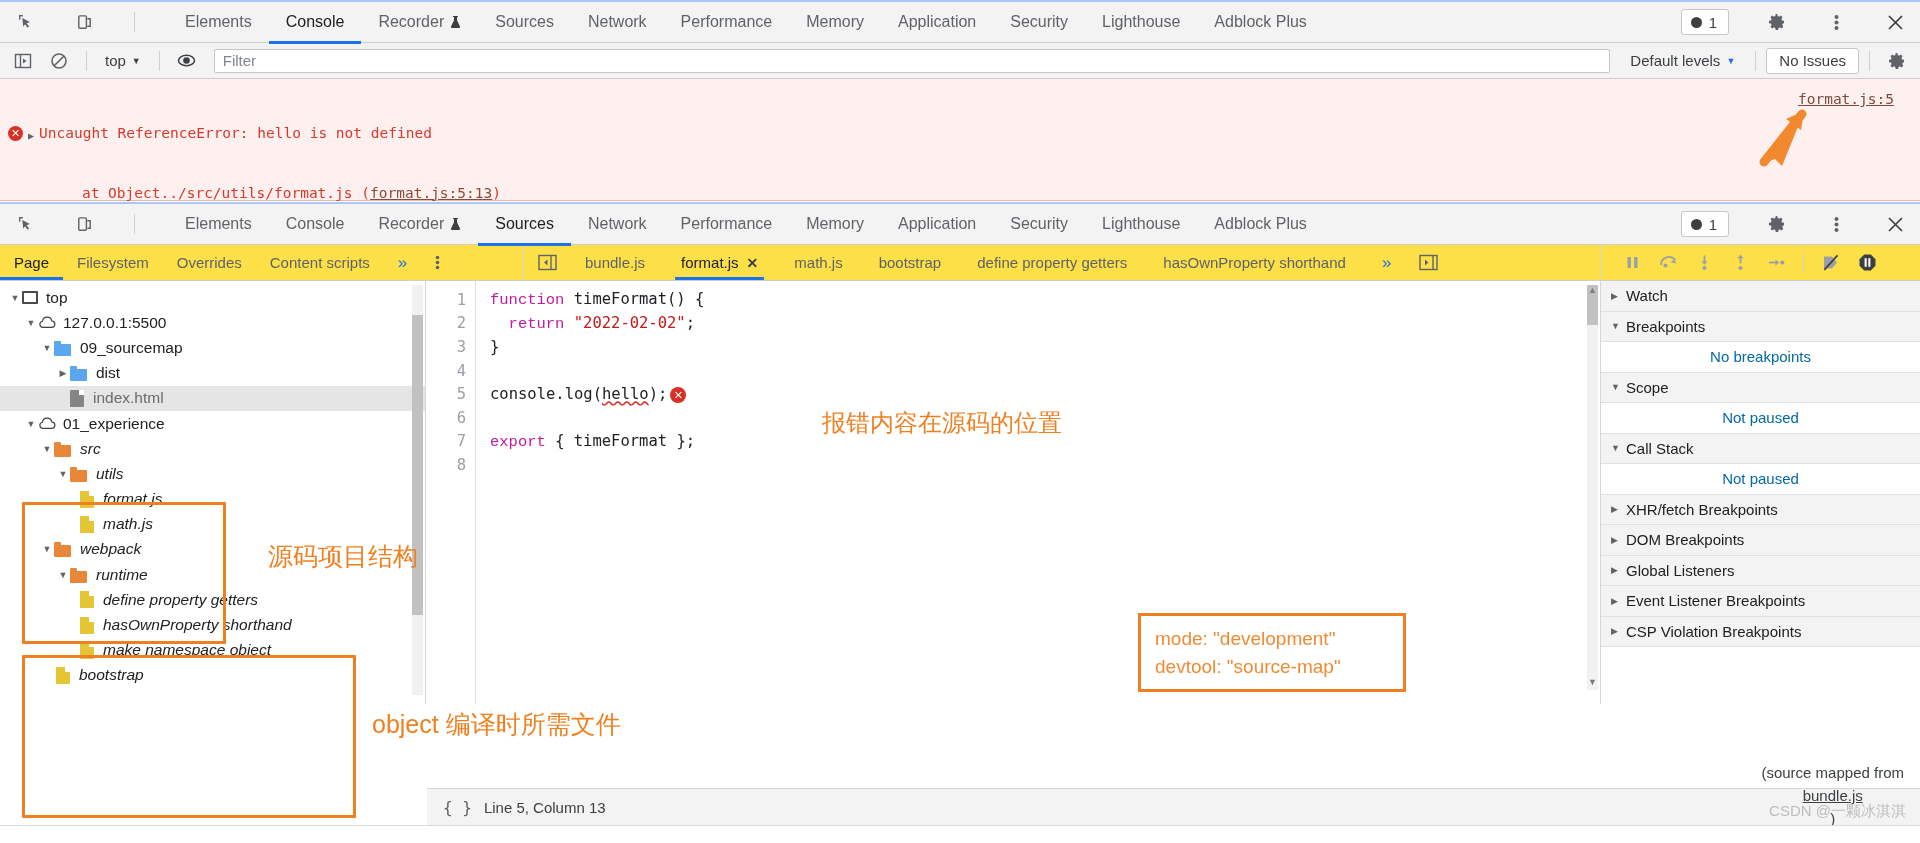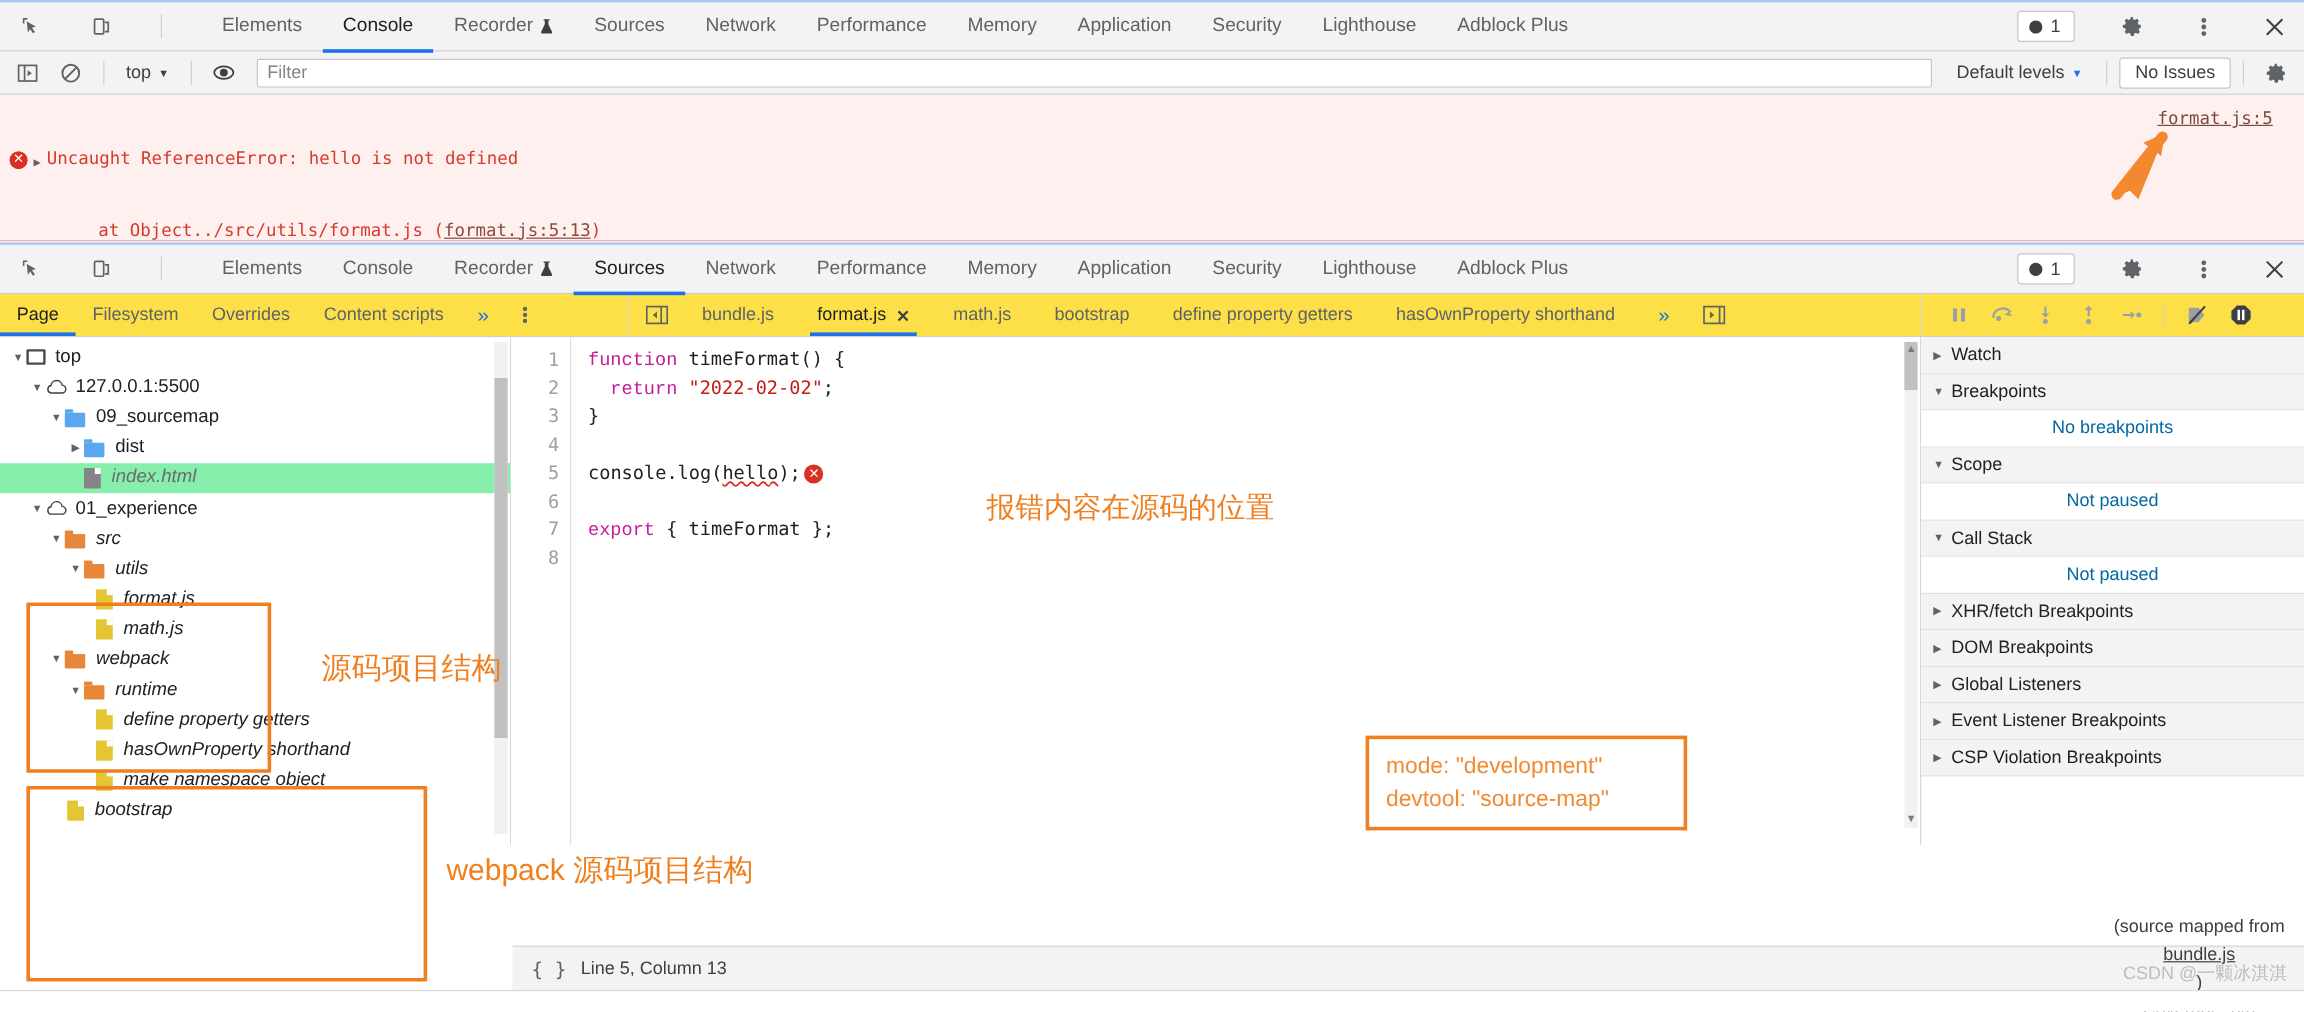--- a/index.html
+++ b/index.html
@@ -137,21 +137,21 @@
   .sources-body { display: flex; height: 423px; }
   .filetree {
     width: 426px; border-right: 1px solid #d6d6d6;
     position: relative; overflow: hidden; background: #fff;
     font-size: 15.5px;
   }
   .tree-row {
     display: flex; align-items: center; height: 25.2px;
     white-space: nowrap; color: #202124;
   }
-  .tree-row.sel { background: #86efac; color: #6b6b6b; font-style: italic; }
+  .tree-row.sel { background: #e5e5e5; color: #6b6b6b; }
   .arrow { width: 14px; flex: none; color: #5f6368; font-size: 9px; text-align: center; }
   .arrow.empty { visibility: hidden; }
   .folder-ico { width: 17px; height: 14px; flex: none; margin-right: 9px; position: relative; }
   .folder-ico::before {
     content: ""; position: absolute; left: 0; top: 1px; width: 7px; height: 3px;
     background: inherit; border-radius: 1px 1px 0 0;
   }
   .folder-blue { background: #5aa7f0; }
   .folder-blue::before { background: #5aa7f0; }
   .folder-orange { background: #e8873a; }
@@ -832,21 +832,21 @@
       </div>
     </div>
 
     <div class="bottom-strip"></div>
   </div>
 
   <div class="anno-box" style="left:22px; top:502px; width:204px; height:142px;"></div>
   <div class="anno-box" style="left:22px; top:655px; width:334px; height:163px;"></div>
 
   <div class="anno-text" style="left:268px; top:540px; font-size:25px;">源码项目结构</div>
-  <div class="anno-text" style="left:372px; top:708px; font-size:25px;">webpack 源码项目结构</div>
+  <div class="anno-text" style="left:372px; top:708px; font-size:25px;">object 编译时所需文件</div>
   <div class="anno-text" style="left:822px; top:407px; font-size:24px;">报错内容在源码的位置</div>
 
   <div class="callout" style="left:1138px; top:613px; width:268px;"><span>mode: "development"
 devtool: "source-map"</span></div>
 
   <svg style="position:absolute; left:1742px; top:108px; width:72px; height:62px;" viewBox="0 0 72 62">
     <path d="M62 4 L20 56 L33 51 L40 58 Z" fill="#f2892f"></path>
     <path d="M60 6 L22 54" stroke="#f2892f" stroke-width="9" stroke-linecap="round"></path>
     <path d="M62 3 L44 11 L59 22 Z" fill="#f2892f"></path>
   </svg>

